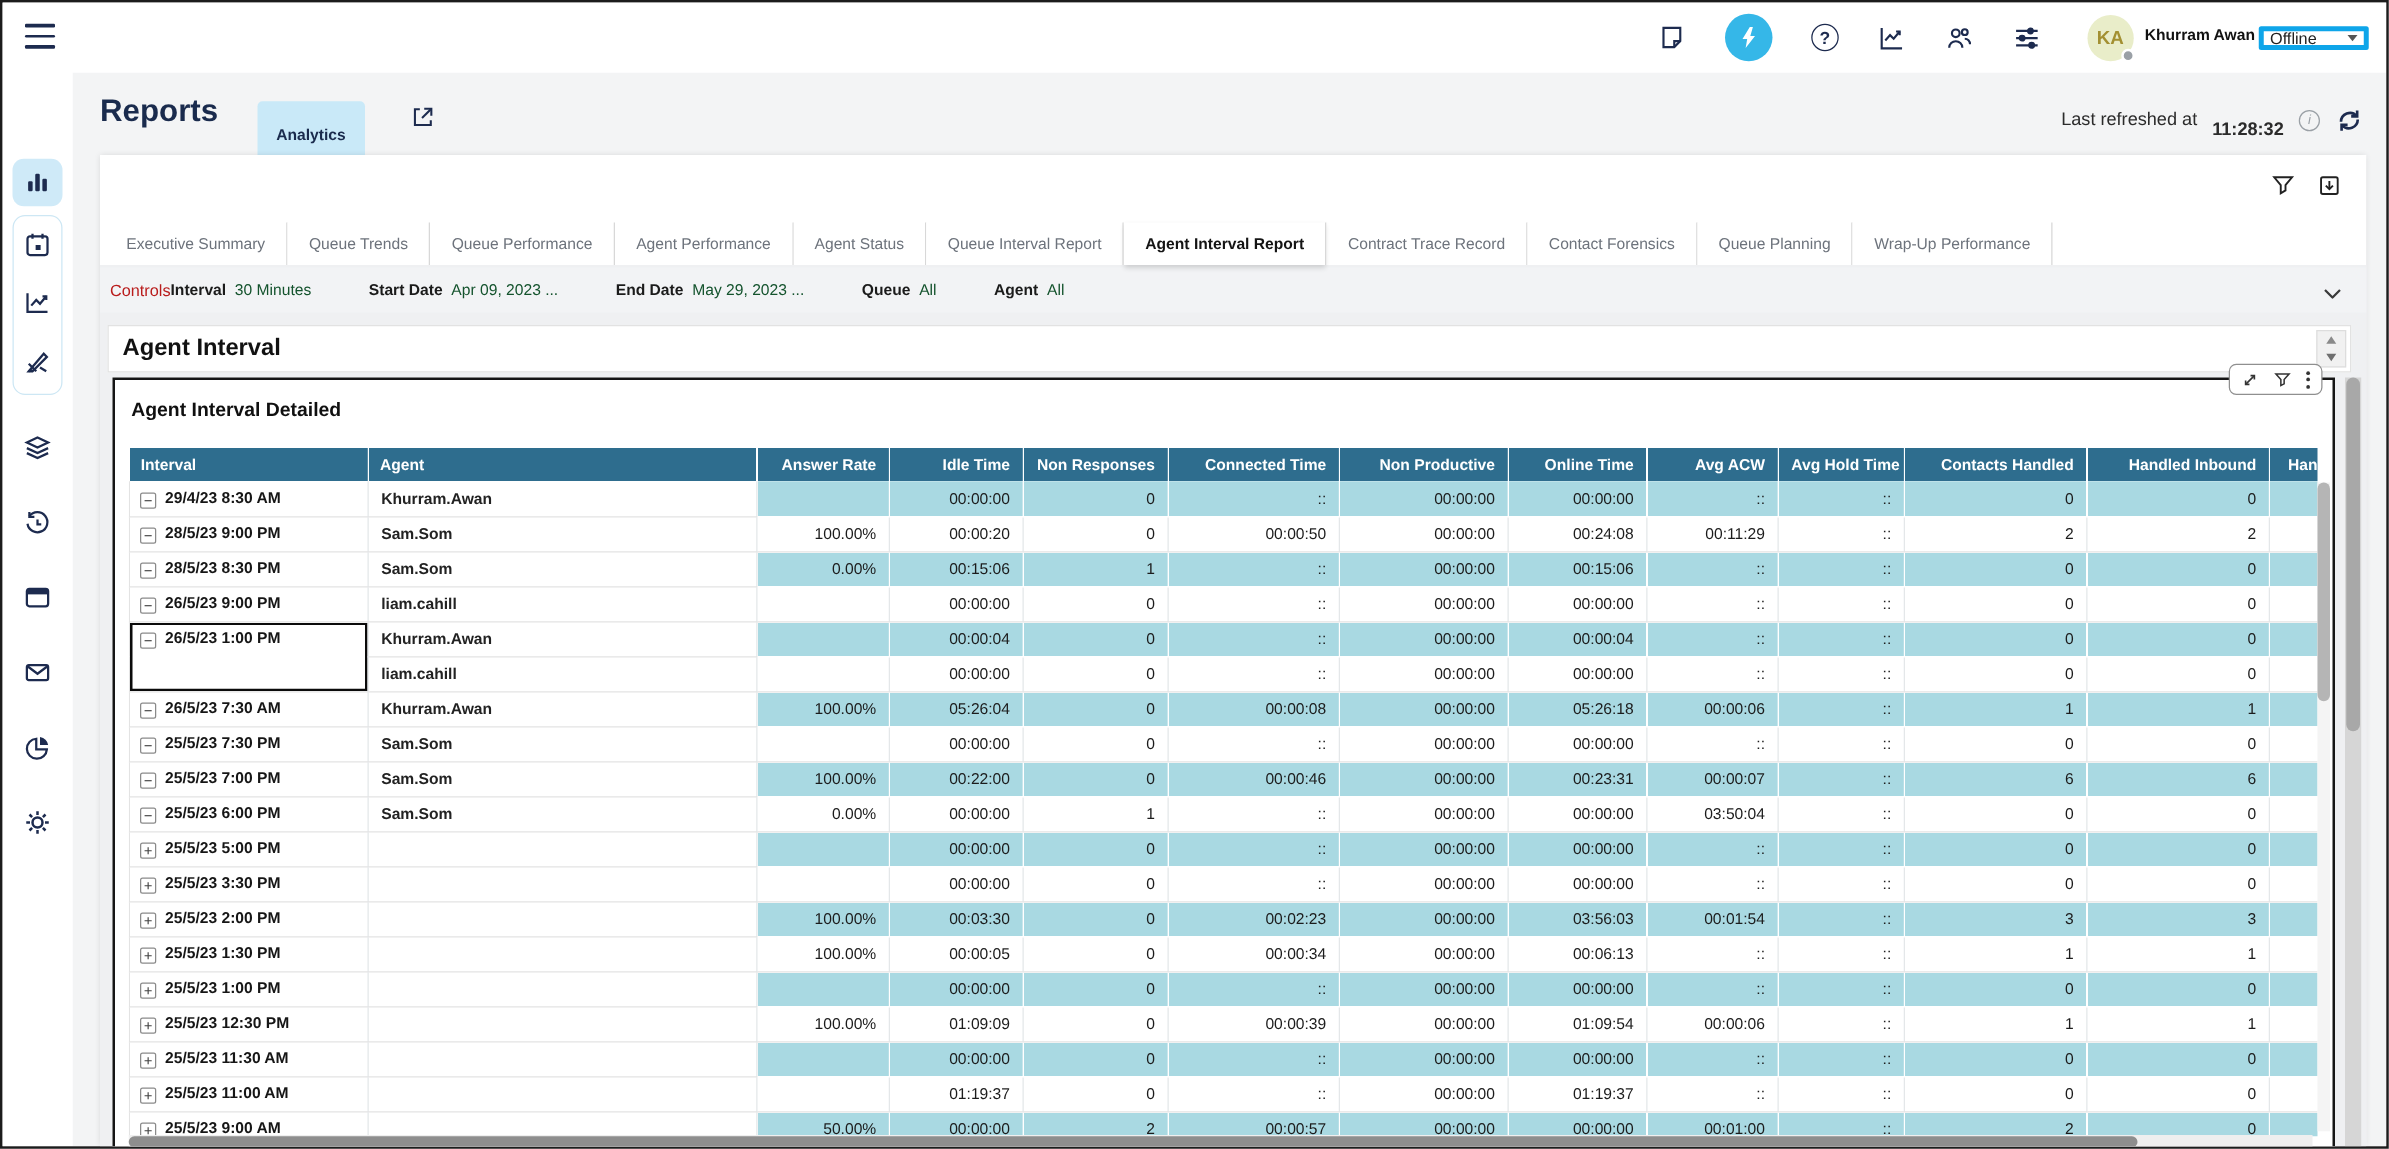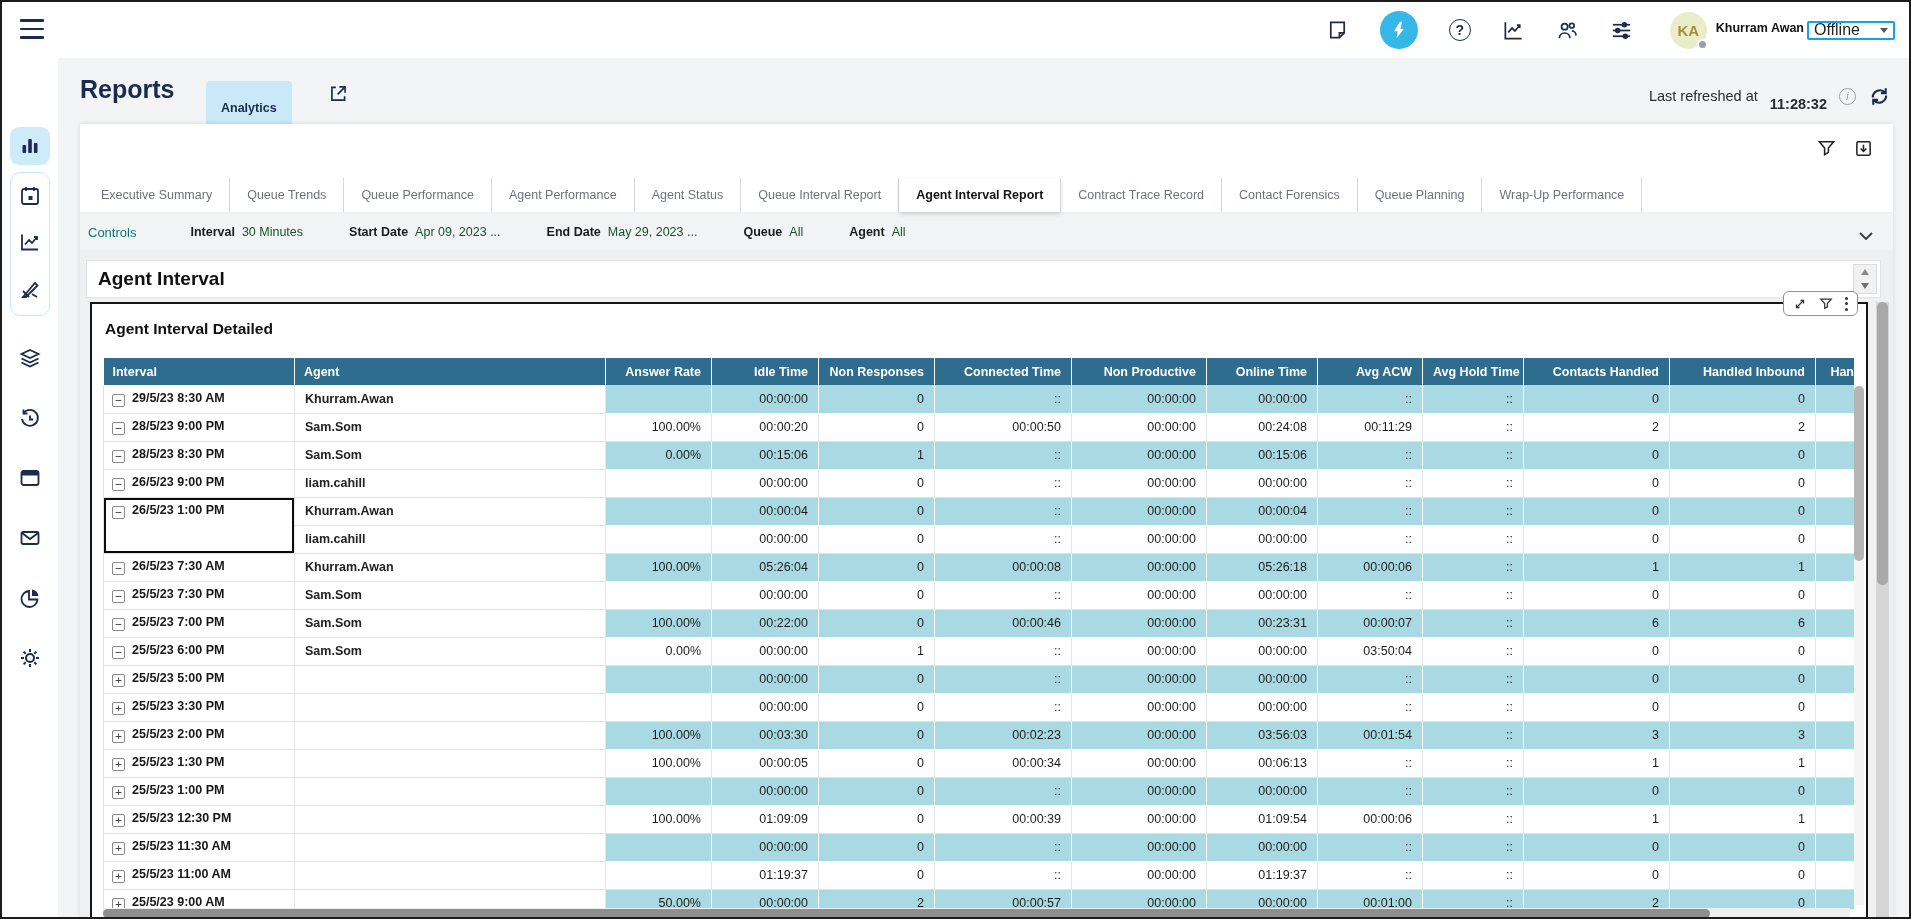--- a/index.html
+++ b/index.html
@@ -19,21 +19,21 @@
   .tb-right { position:absolute; right:14px; top:0; height:56px; display:flex; align-items:center; gap:30px; }
   .tb-ic { width:24px; height:24px; display:flex; align-items:center; justify-content:center; cursor:pointer; }
   .tb-ic svg { width:23px; height:23px; }
   .bolt-wrap { width:38px; height:38px; border-radius:50%; background:#35b7e8; display:flex; align-items:center; justify-content:center; cursor:pointer; }
   .help-circ { width:22px; height:22px; border-radius:50%; border:1.8px solid #1d2b4f; color:#1d2b4f; font-weight:700; font-size:14px; display:flex; align-items:center; justify-content:center; }
   .userblk { display:flex; align-items:center; gap:9px; margin-left:6px; }
   .avatar { position:relative; width:37px; height:37px; border-radius:50%; background:#e9edc9; color:#a39032; font-weight:700; font-size:15px; display:flex; align-items:center; justify-content:center; }
   .avatar .dot { position:absolute; right:-1px; bottom:-1px; width:11px; height:11px; border-radius:50%; background:#9aa0a6; border:2px solid #fff; }
   .uinfo { display:flex; flex-direction:row; gap:3px; }
   .uname { font-size:12.5px; font-weight:700; color:#111; }
-  .status-sel { width:88px; height:19px; border:2px solid #0ea5e9; border-radius:2px; background:#fff; font-size:16px; color:#222; display:flex; align-items:center; justify-content:space-between; padding:0 5px; cursor:pointer; }
+  .status-sel { width:88px; height:19px; border:4px solid #0ea5e9; border-radius:2px; background:#fff; font-size:13px; color:#222; display:flex; align-items:center; justify-content:space-between; padding:0 5px; cursor:pointer; }
   .status-sel .car { width:0; height:0; border-left:4px solid transparent; border-right:4px solid transparent; border-top:5px solid #555; }
   
   .sidebar { position:absolute; top:56px; left:0; width:56px; bottom:0; background:#fff; z-index:4; }
   .sb-ic { position:absolute; left:50%; transform:translate(-50%,-50%); width:24px; height:24px; display:flex; align-items:center; justify-content:center; cursor:pointer; }
   .sb-active-bg { position:absolute; left:8px; top:69px; width:40px; height:38px; background:#cfeaf8; border-radius:9px; }
   .sb-group { position:absolute; left:8px; top:114px; width:40px; height:144px; border:1.5px solid #cde7f4; border-radius:10px; }
   
   .content { position:absolute; top:56px; left:56px; right:0; bottom:0; background:#f3f4f5; }
   .pg-head { position:absolute; top:0; left:0; right:0; height:66px; }
   .pg-title { position:absolute; left:22px; top:17px; font-size:25px; font-weight:700; color:#1a2b4d; }
@@ -44,21 +44,21 @@
   .info-circ { width:17px; height:17px; border-radius:50%; border:1.4px solid #9aa0a6; color:#9aa0a6; font-size:10.5px; font-style:italic; display:flex; align-items:center; justify-content:center; }
   
   .panel { position:absolute; left:22px; right:16px; top:66px; bottom:0; background:#fff; box-shadow:0 0 5px rgba(0,0,0,.12); }
   .panel-icons { position:absolute; top:15px; right:20px; display:flex; gap:18px; }
   .panel-icons .pic { cursor:pointer; }
   .tabs { position:absolute; top:54px; left:4px; right:4px; height:34px; display:flex; align-items:stretch; }
   .tab { display:flex; align-items:center; padding:0 17px; font-size:12.5px; color:#6d737c; border-right:1px solid #d8d8d8; white-space:nowrap; cursor:pointer; background:#fff; }
   .tab.active { color:#141414; font-weight:700; box-shadow:0 2px 4px rgba(0,0,0,.14); position:relative; z-index:2; }
   .panel-grey { position:absolute; top:88px; left:0; right:0; bottom:0; background:#eff0f2; }
   .controls { position:absolute; top:90px; left:0; right:0; height:36px; background:#f2f3f5; display:flex; align-items:center; padding-left:8px; }
-  .ctl-word { font-size:13px; color:#0f766e; margin-right:54px; cursor:pointer; }
+  .ctl-word { font-size:13px; color:#b91c1c; cursor:pointer; }
   .ctl-item { margin-right:46px; font-size:12.5px; cursor:pointer; white-space:nowrap; }
   .ctl-label { font-weight:700; color:#1b1b1b; margin-right:7px; }
   .ctl-value { color:#14532d; }
   .ctl-chev { position:absolute; right:20px; top:12px; cursor:pointer; }
   
   .ai-bar { position:absolute; top:136px; left:6px; right:12px; height:38px; background:#fff; border:1px solid #e2e2e2; display:flex; align-items:center; padding-left:11px; }
   .ai-title { font-size:19px; font-weight:700; color:#111; }
   .ai-spin { position:absolute; right:3px; top:3px; bottom:3px; width:24px; background:#f1f1f1; border:1px solid #ddd; display:flex; flex-direction:column; }
   .ai-spin .cellb { flex:1; display:flex; align-items:center; justify-content:center; cursor:pointer; }
   .tri-up { width:0; height:0; border-left:4.5px solid transparent; border-right:4.5px solid transparent; border-bottom:6px solid #8a8a8a; }
@@ -372,21 +372,21 @@
                 <th class="th-right">Online Time</th>
                 <th class="th-right">Avg ACW</th>
                 <th class="th-right">Avg Hold Time</th>
                 <th class="th-right">Contacts Handled</th>
                 <th class="th-right">Handled Inbound</th>
                 <th class="th-right">Han</th>
               </tr>
             </thead>
           <tbody id="tbody">
               <tr>
-                <td class="c-int"><span class="exp">−</span><span>29/5/23 8:30 AM</span></td>
+                <td class="c-int"><span class="exp">−</span><span>29/4/23 8:30 AM</span></td>
                 <td class="c-agent">Khurram.Awan</td>
                 <td class="c-val shaded"></td>
                 <td class="c-val shaded">00:00:00</td>
                 <td class="c-val shaded">0</td>
                 <td class="c-val shaded">::</td>
                 <td class="c-val shaded">00:00:00</td>
                 <td class="c-val shaded">00:00:00</td>
                 <td class="c-val shaded">::</td>
                 <td class="c-val shaded">::</td>
                 <td class="c-val shaded">0</td>

